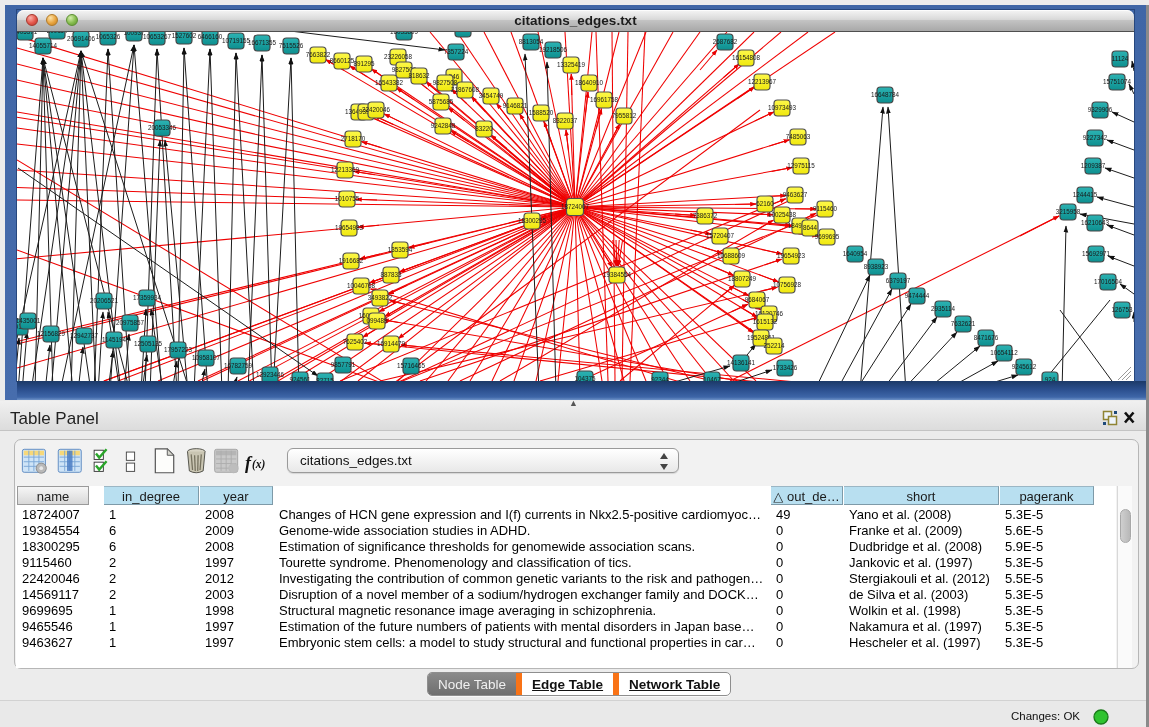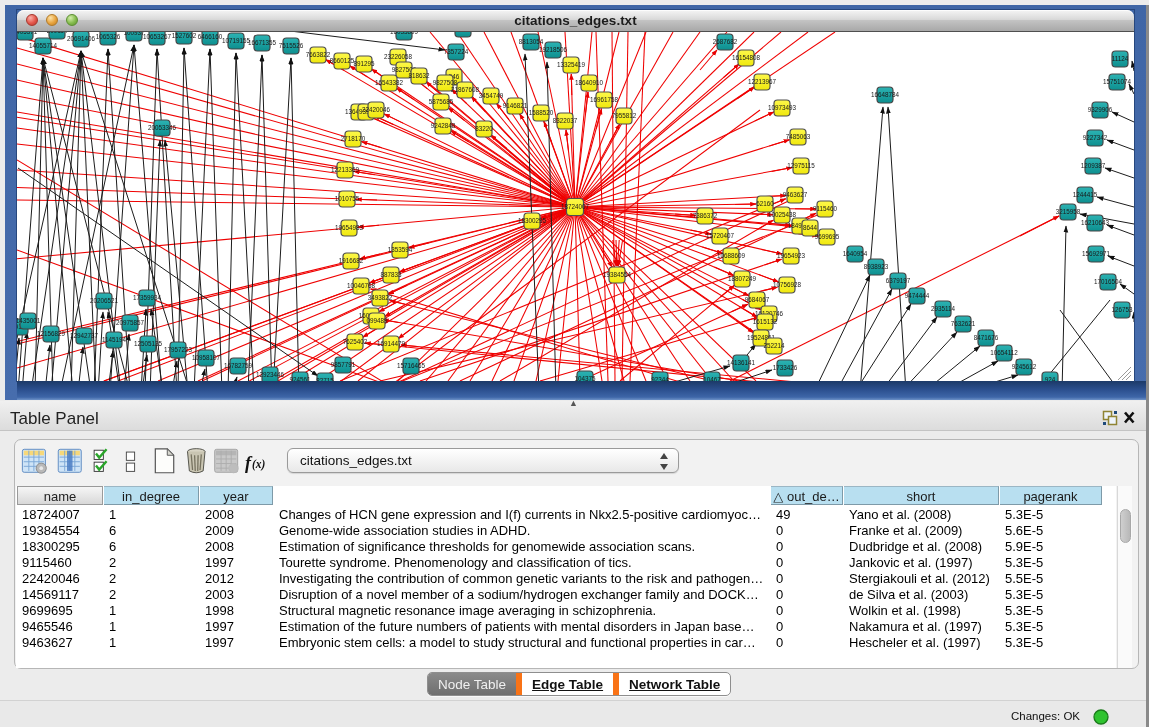--- a/index.html
+++ b/index.html
@@ -710,26 +710,26 @@
           </g>
           <text x="224" y="22" font-family="Liberation Serif, serif" font-style="italic" font-weight="bold" font-size="18" fill="#111">f</text>
           <text x="231" y="21" font-family="Liberation Serif, serif" font-style="italic" font-weight="bold" font-size="11.5" fill="#111">(x)</text>
         </svg>
     <div id="combo">citations_edges.txt<svg width="12" height="19" style="position:absolute;right:8px;top:3px">
             <path d="M6 1 L10 7 L2 7 z" fill="#444"></path>
             <path d="M6 18 L10 12 L2 12 z" fill="#444"></path>
           </svg></div>
     <div id="tbl">
       <div id="thead">
-            <div class="hcell hname" style="left:1px;width:86px">name</div>
+            <div class="hcell hname" style="left:1px;width:72px">name</div>
 <div class="hcell hblue" style="left:88px;width:95px">in_degree</div>
 <div class="hcell hblue" style="left:184px;width:73px">year</div>
 <div class="hcell hblue" style="left:755px;width:72px">△ out_de…</div>
 <div class="hcell hblue" style="left:828px;width:155px">short</div>
-<div class="hcell hblue" style="left:984px;width:102px">pagerank</div>
+<div class="hcell hblue" style="left:984px;width:94px">pagerank</div>
           </div>
       <div id="tbody">
             <table>
               <colgroup>
       <col style="width:87px">
                 <col style="width:96px">
                 <col style="width:74px">
                 <col style="width:497px">
                 <col style="width:73px">
                 <col style="width:156px">

